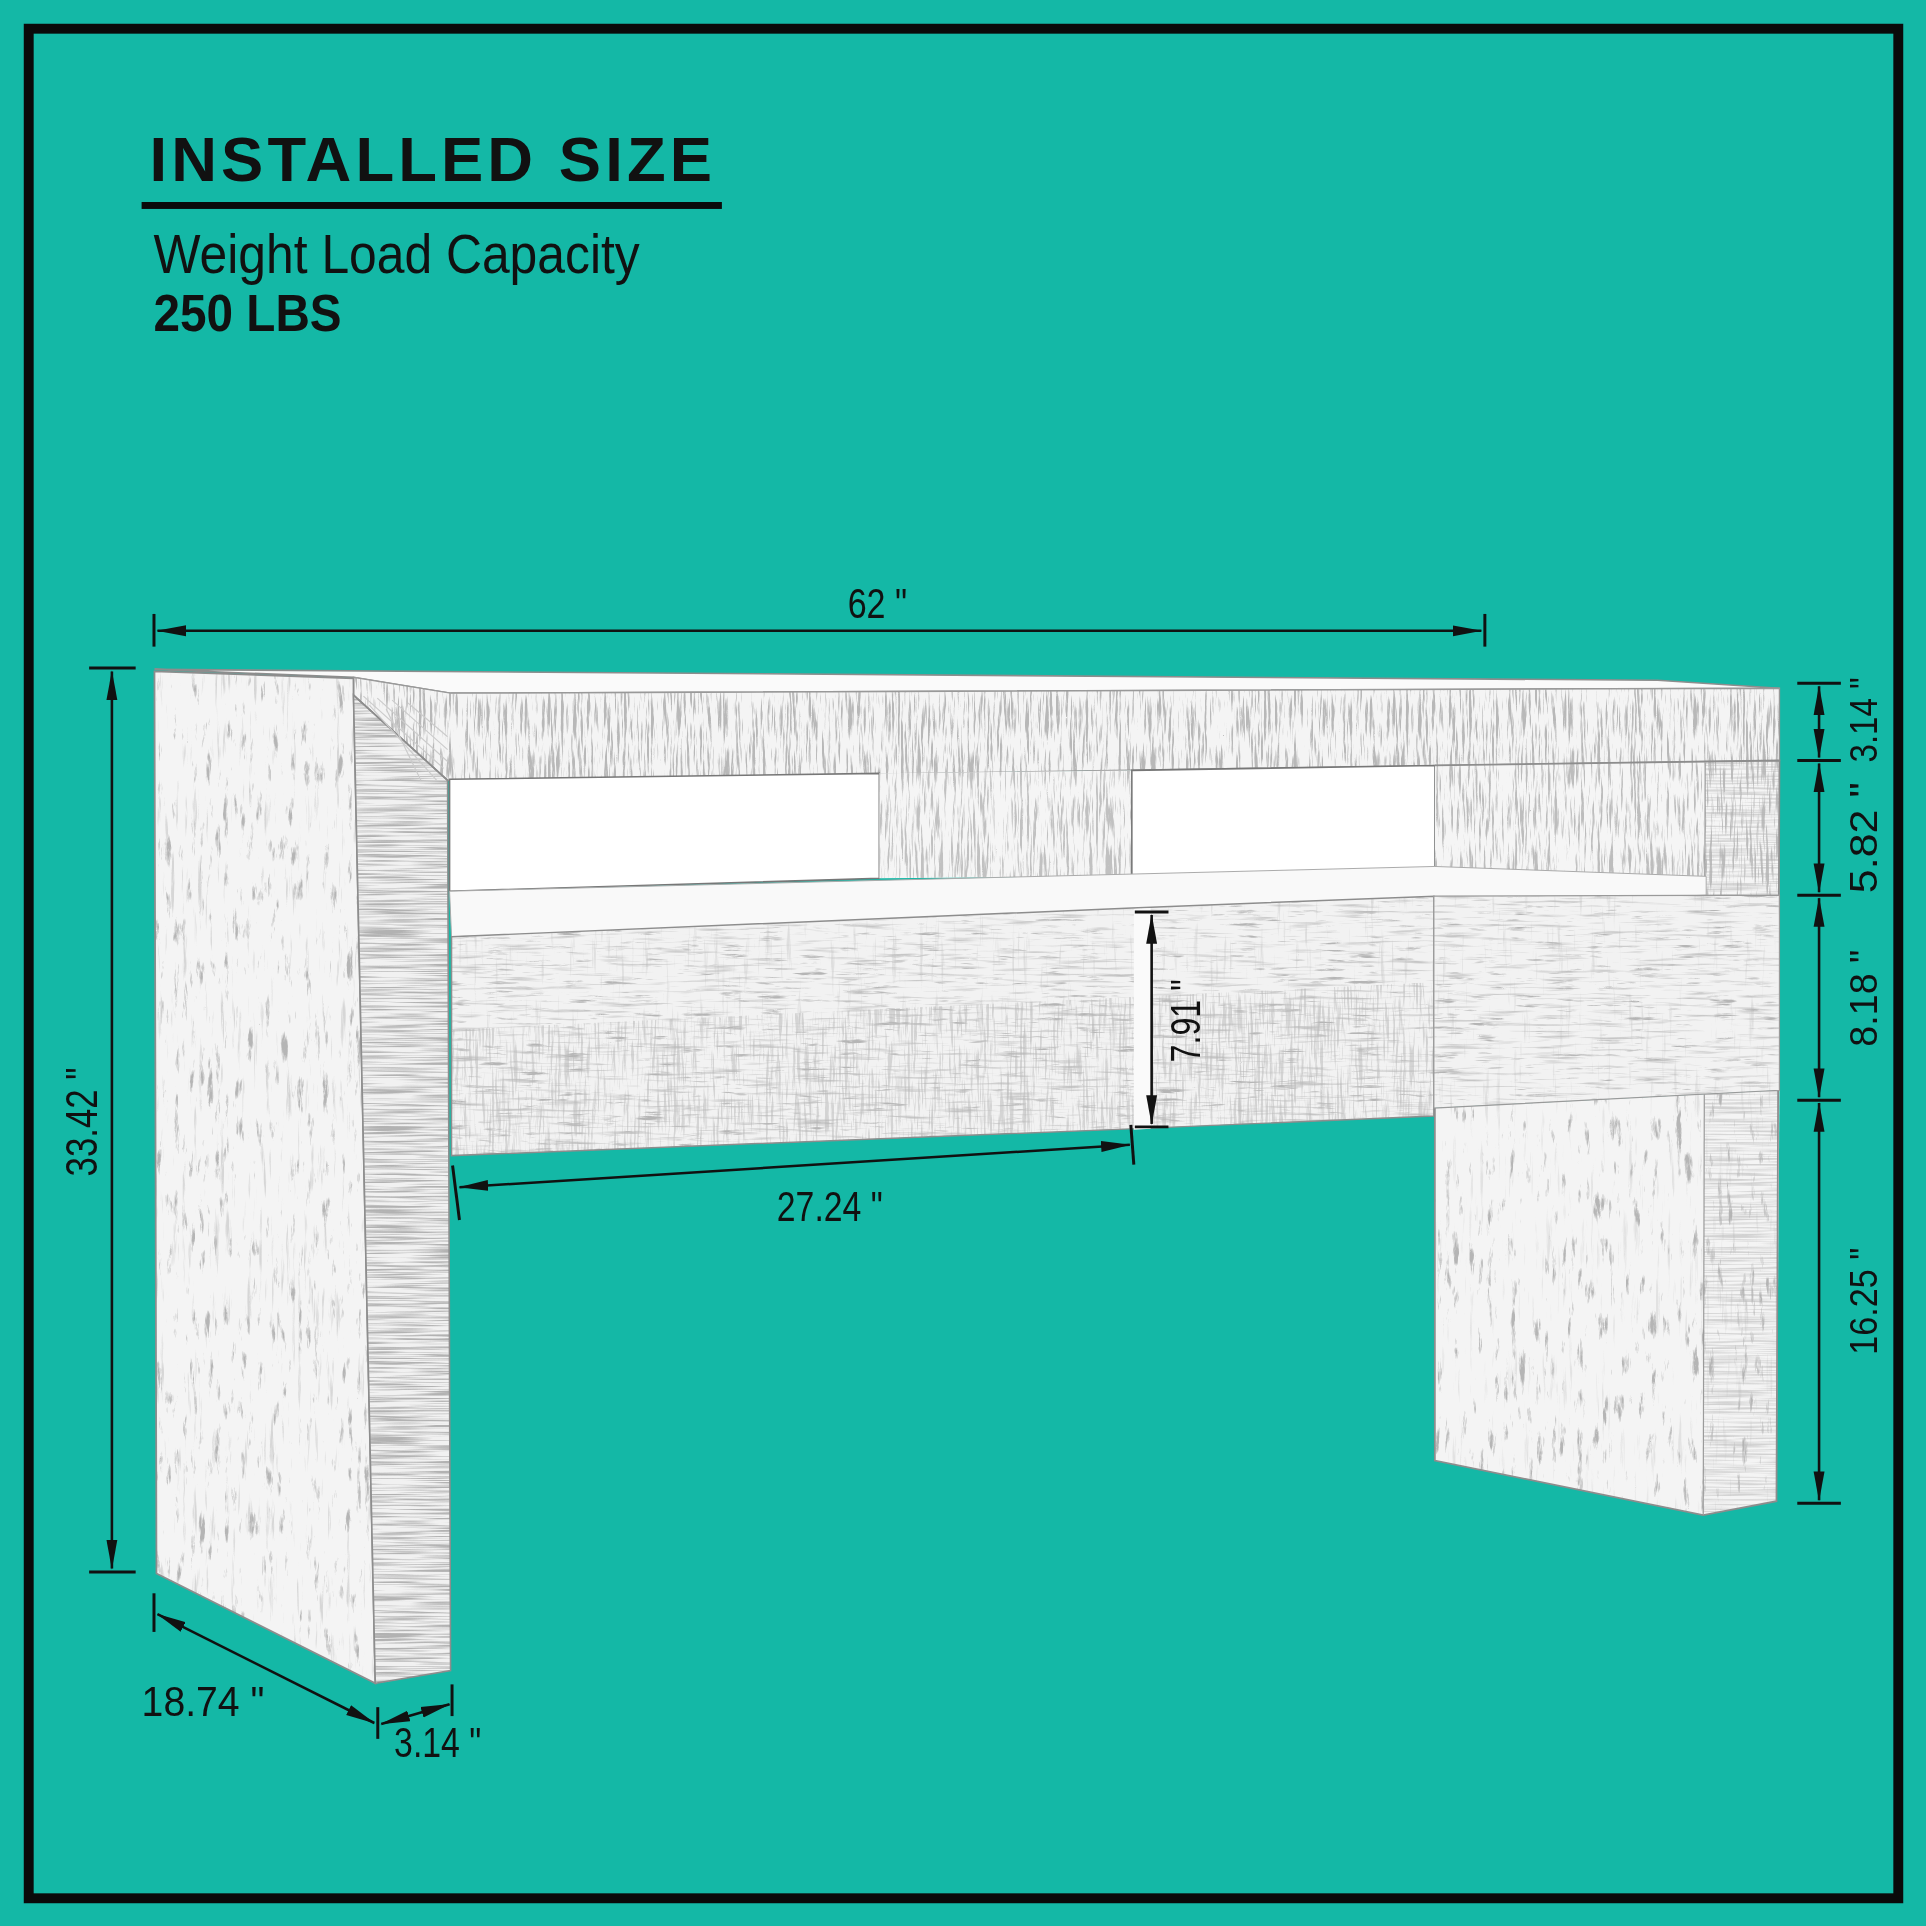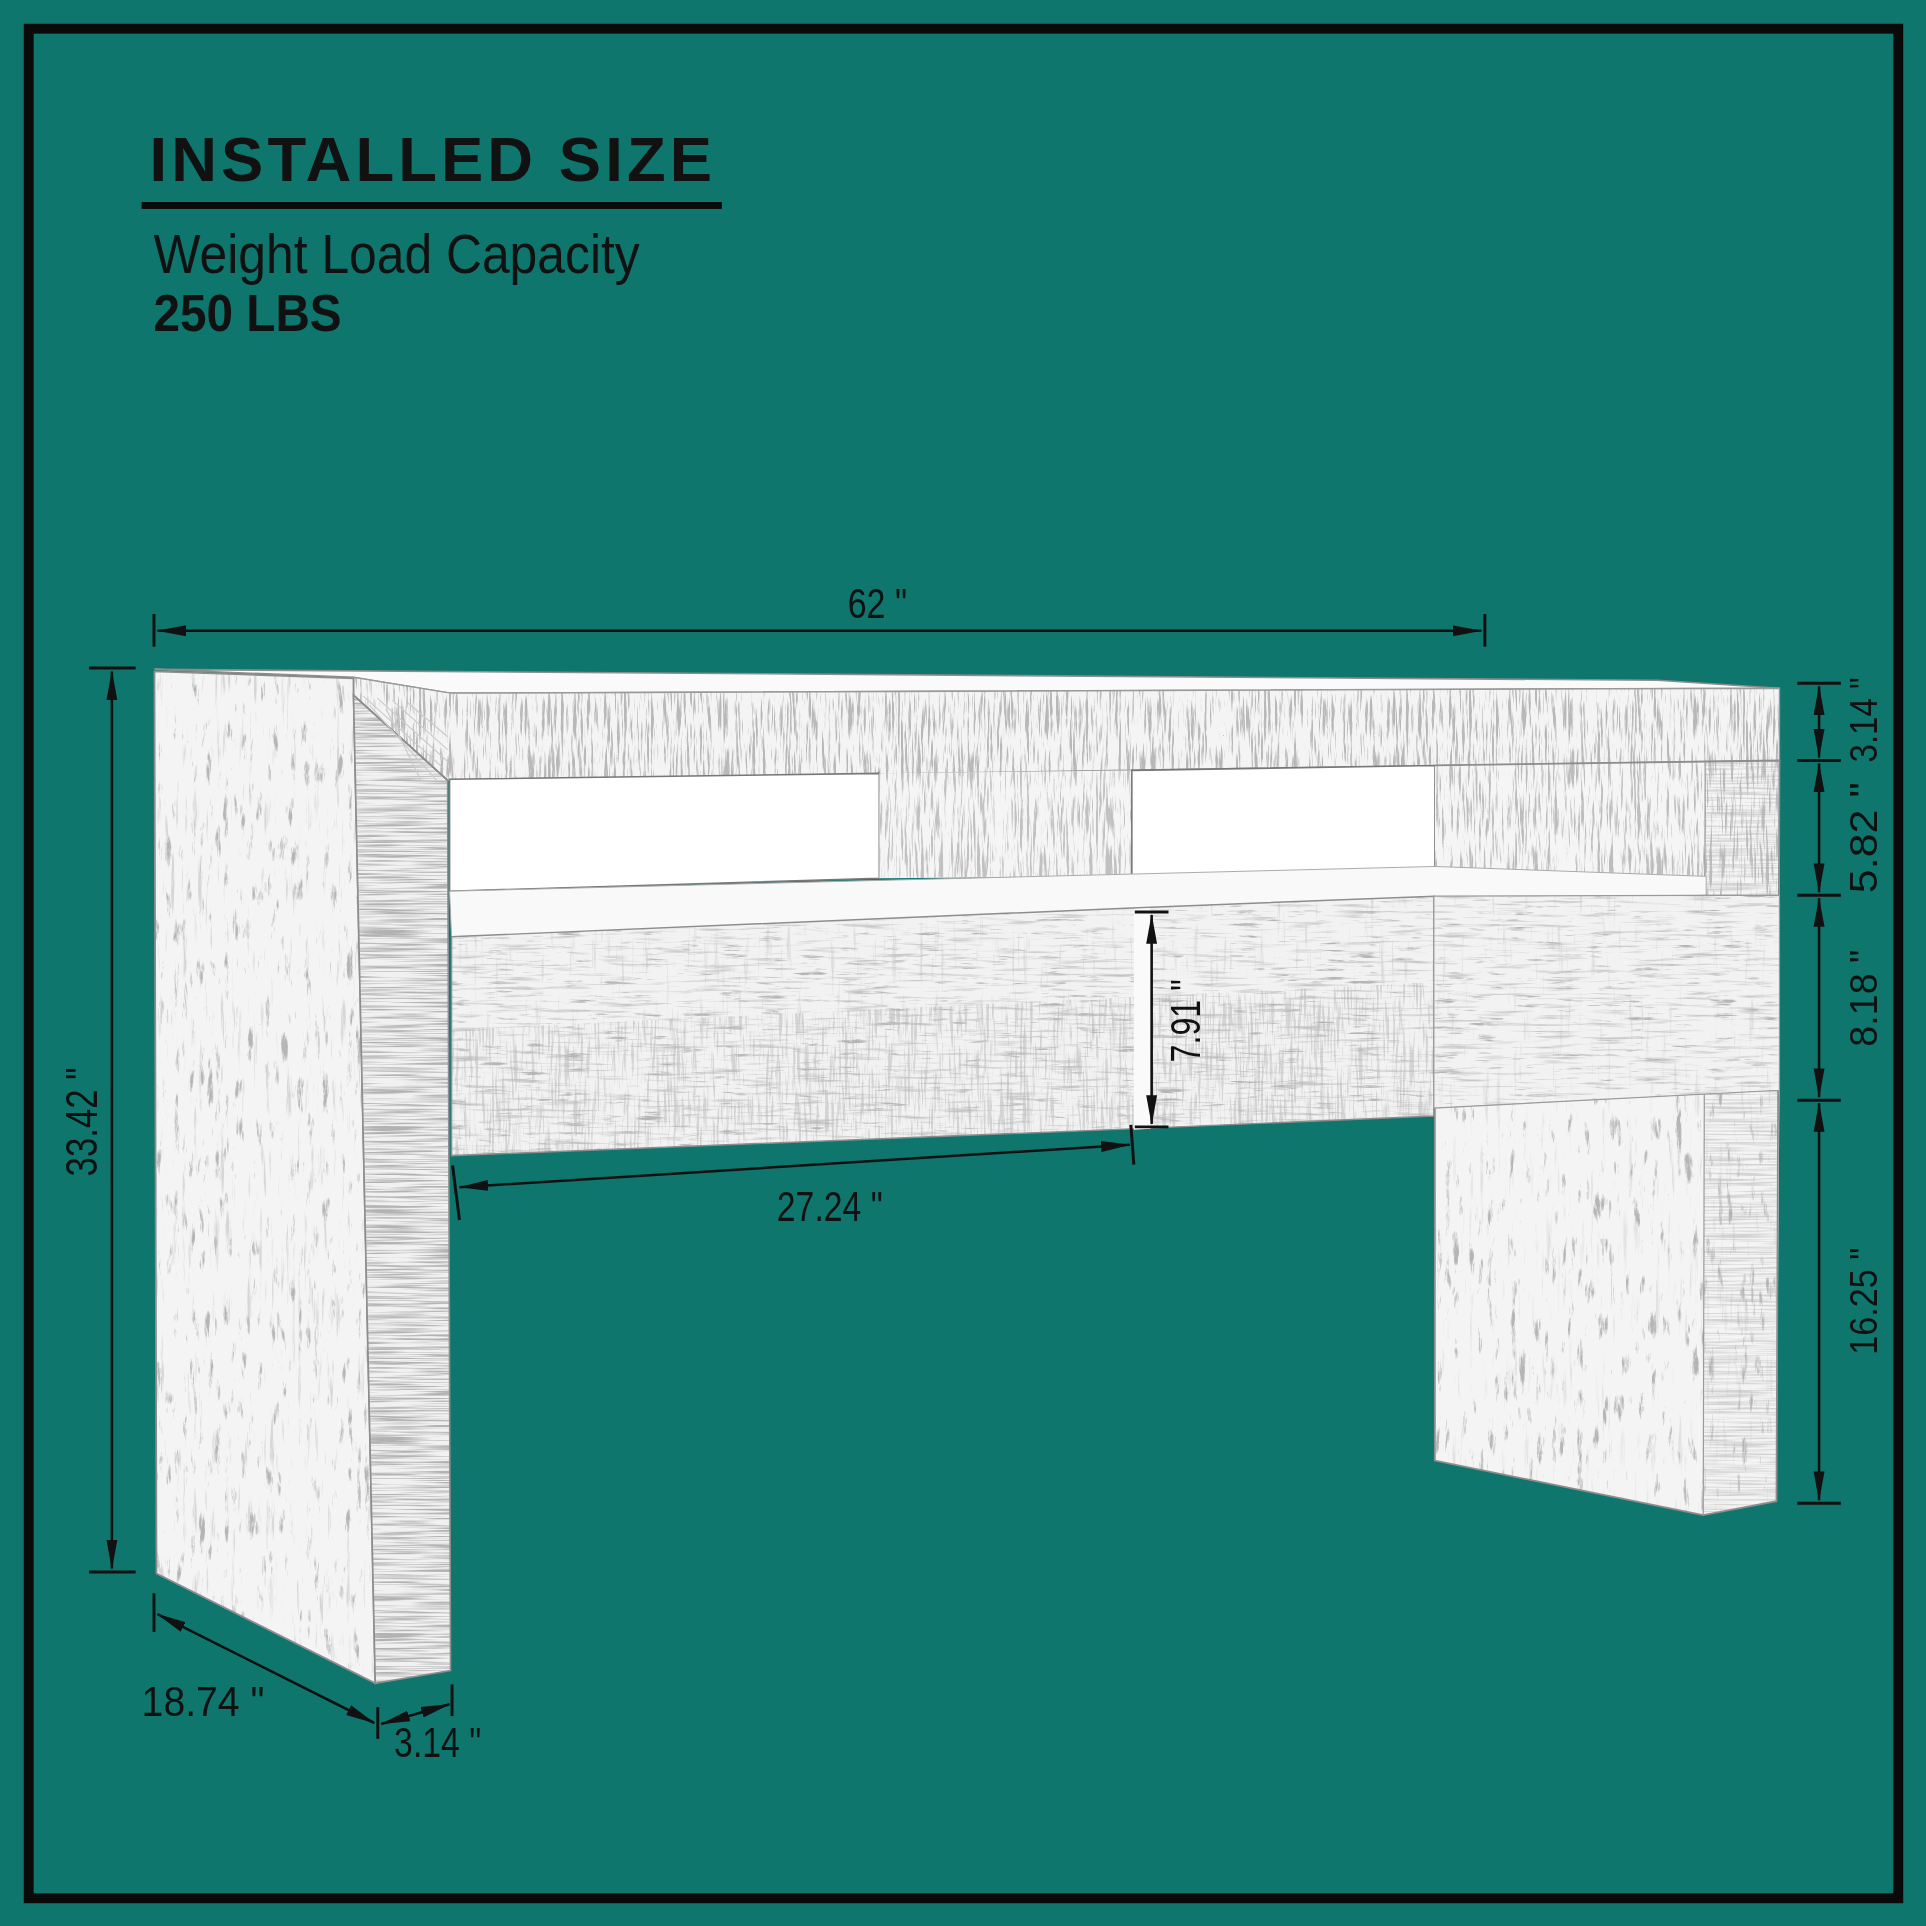--- a/index.html
+++ b/index.html
@@ -1,16 +1,16 @@
 <!DOCTYPE html>
 <html><head>
 <meta charset="utf-8">
 <style>
   html,body{margin:0;padding:0;background:#fff;}
-  #page{position:relative;width:1927px;height:1927px;background:#0f766e;overflow:hidden;}
+  #page{position:relative;width:1927px;height:1927px;background:#14b8a6;overflow:hidden;}
   svg{display:block;}
   text{font-family:"Liberation Sans",sans-serif;fill:#111;-webkit-font-smoothing:antialiased;}
 </style>
 </head>
 <body>
 
 <div id="page">
 <svg width="1927" height="1927" viewBox="0 0 1946 1946">
 <defs>
   <marker id="arr" viewBox="0 0 30 12" refX="29" refY="6" markerUnits="userSpaceOnUse" markerWidth="30" markerHeight="12" orient="auto-start-reverse">

